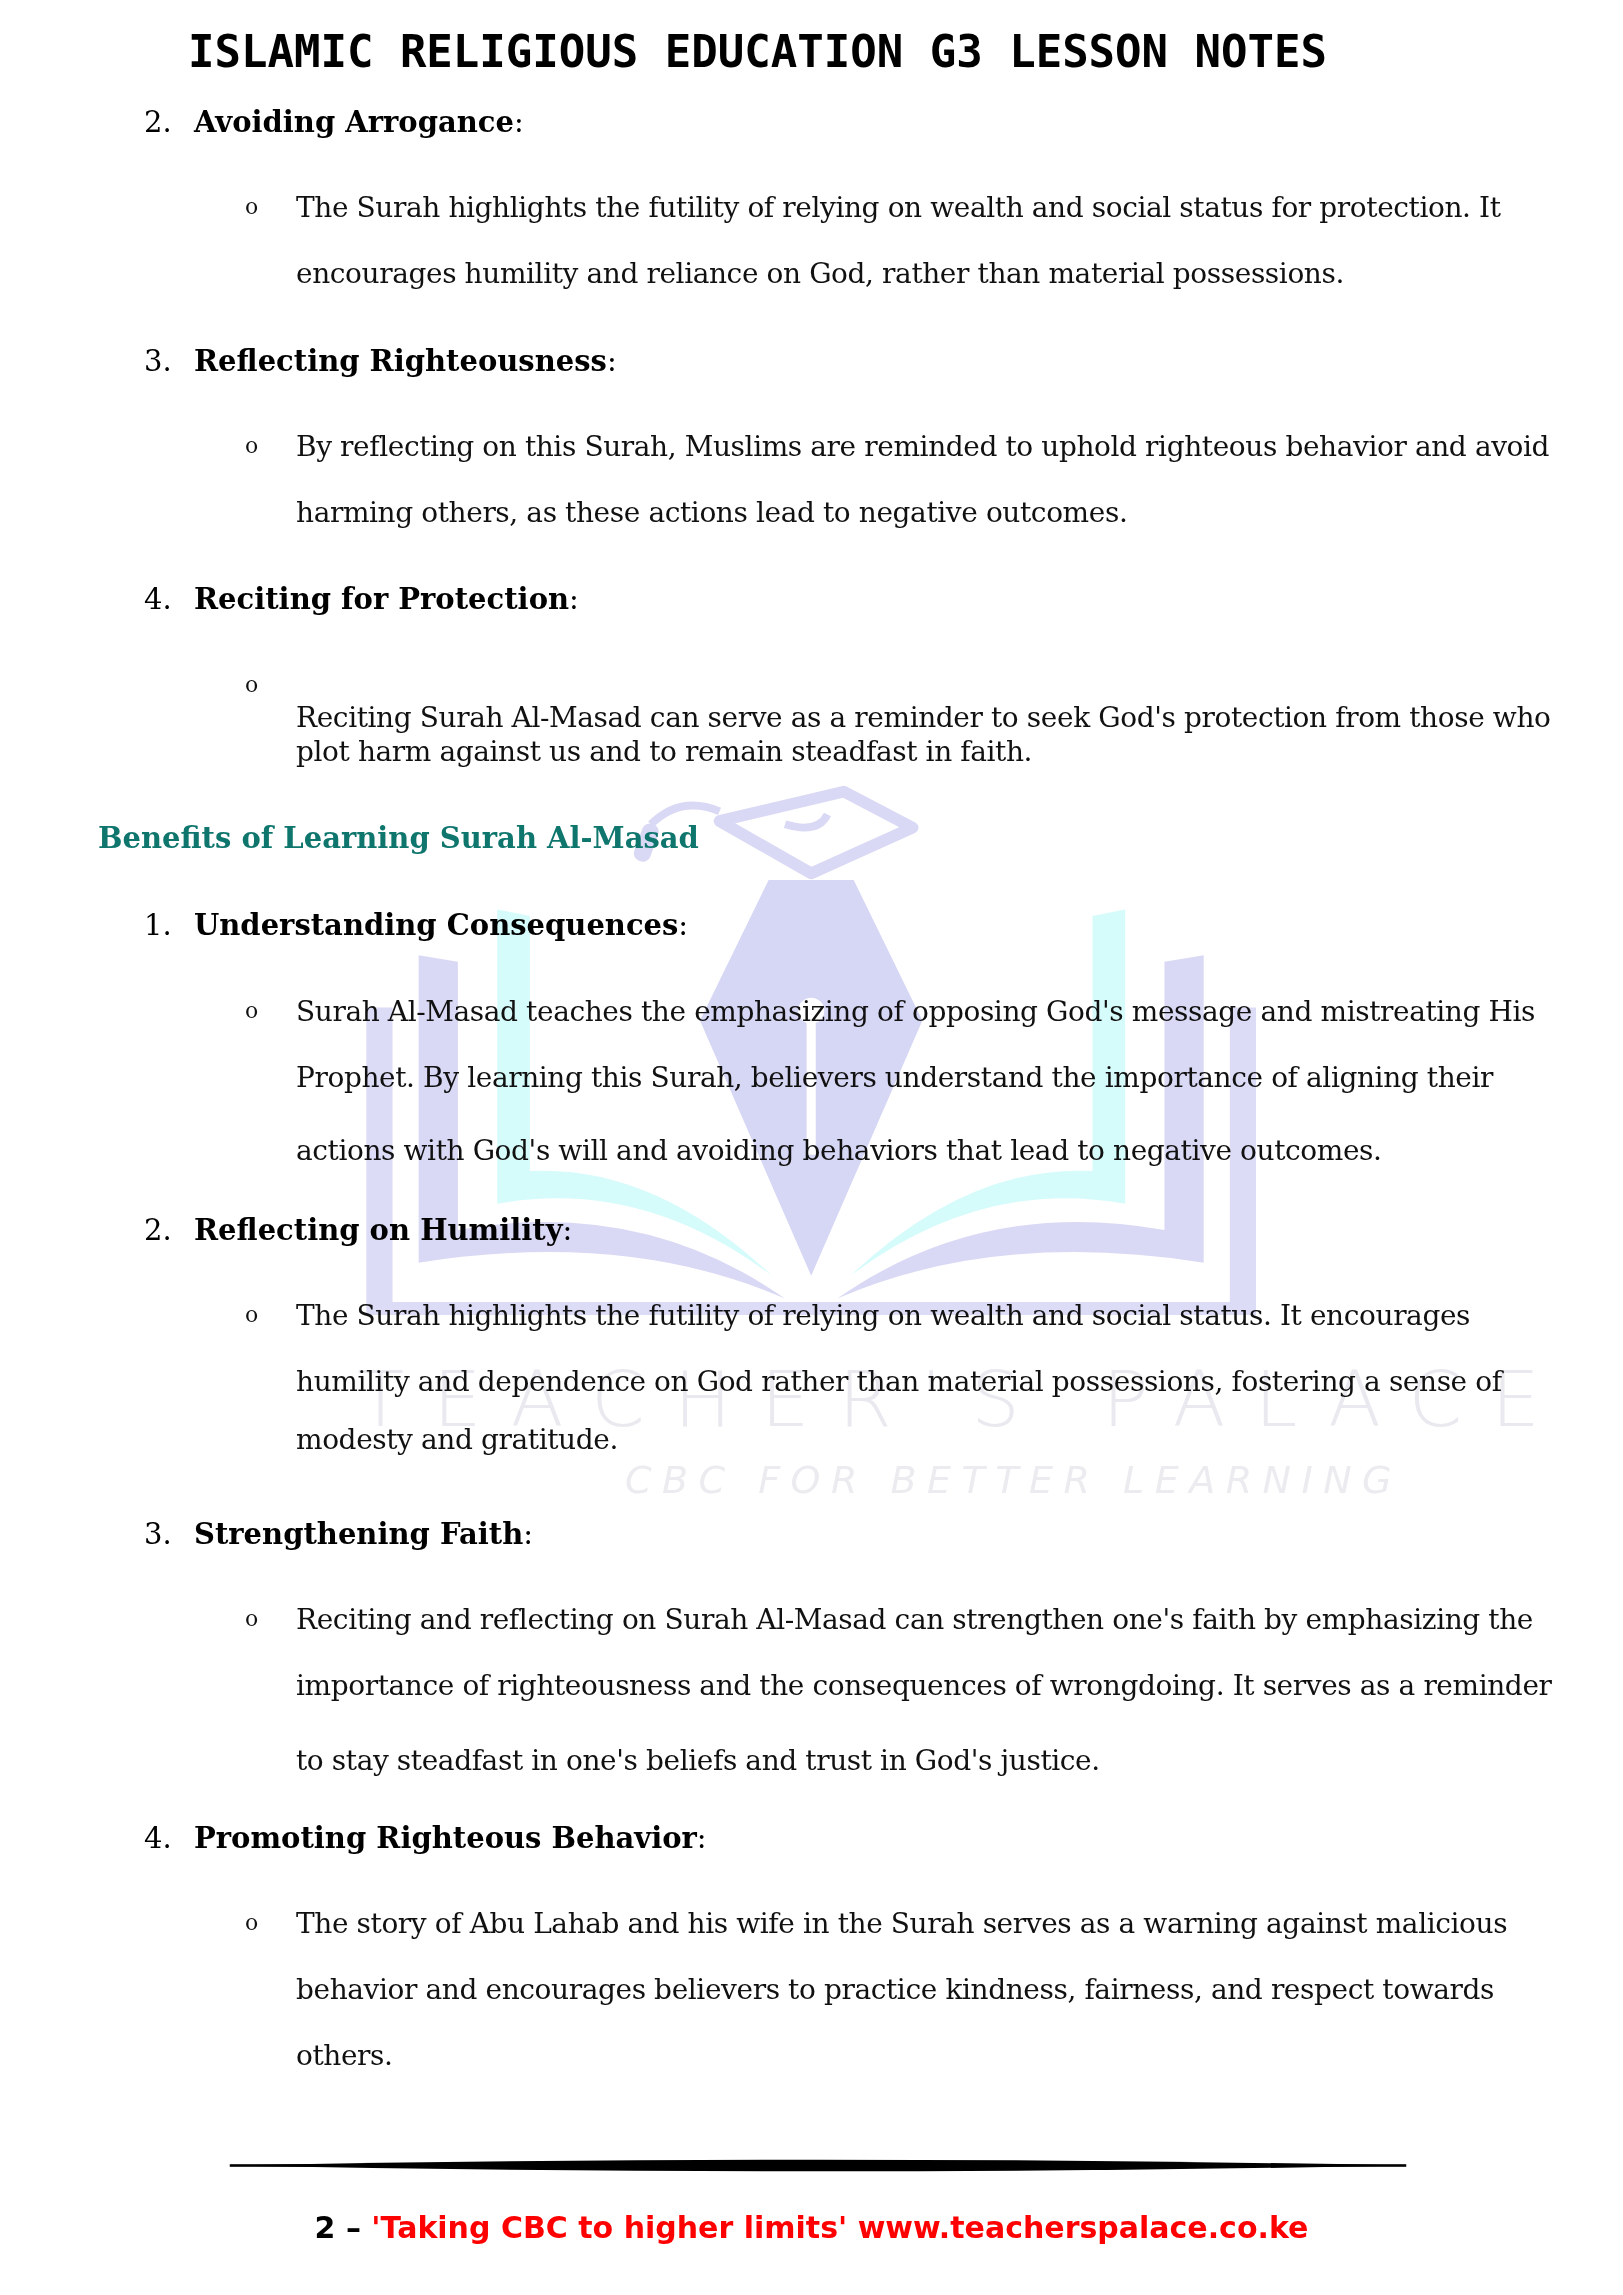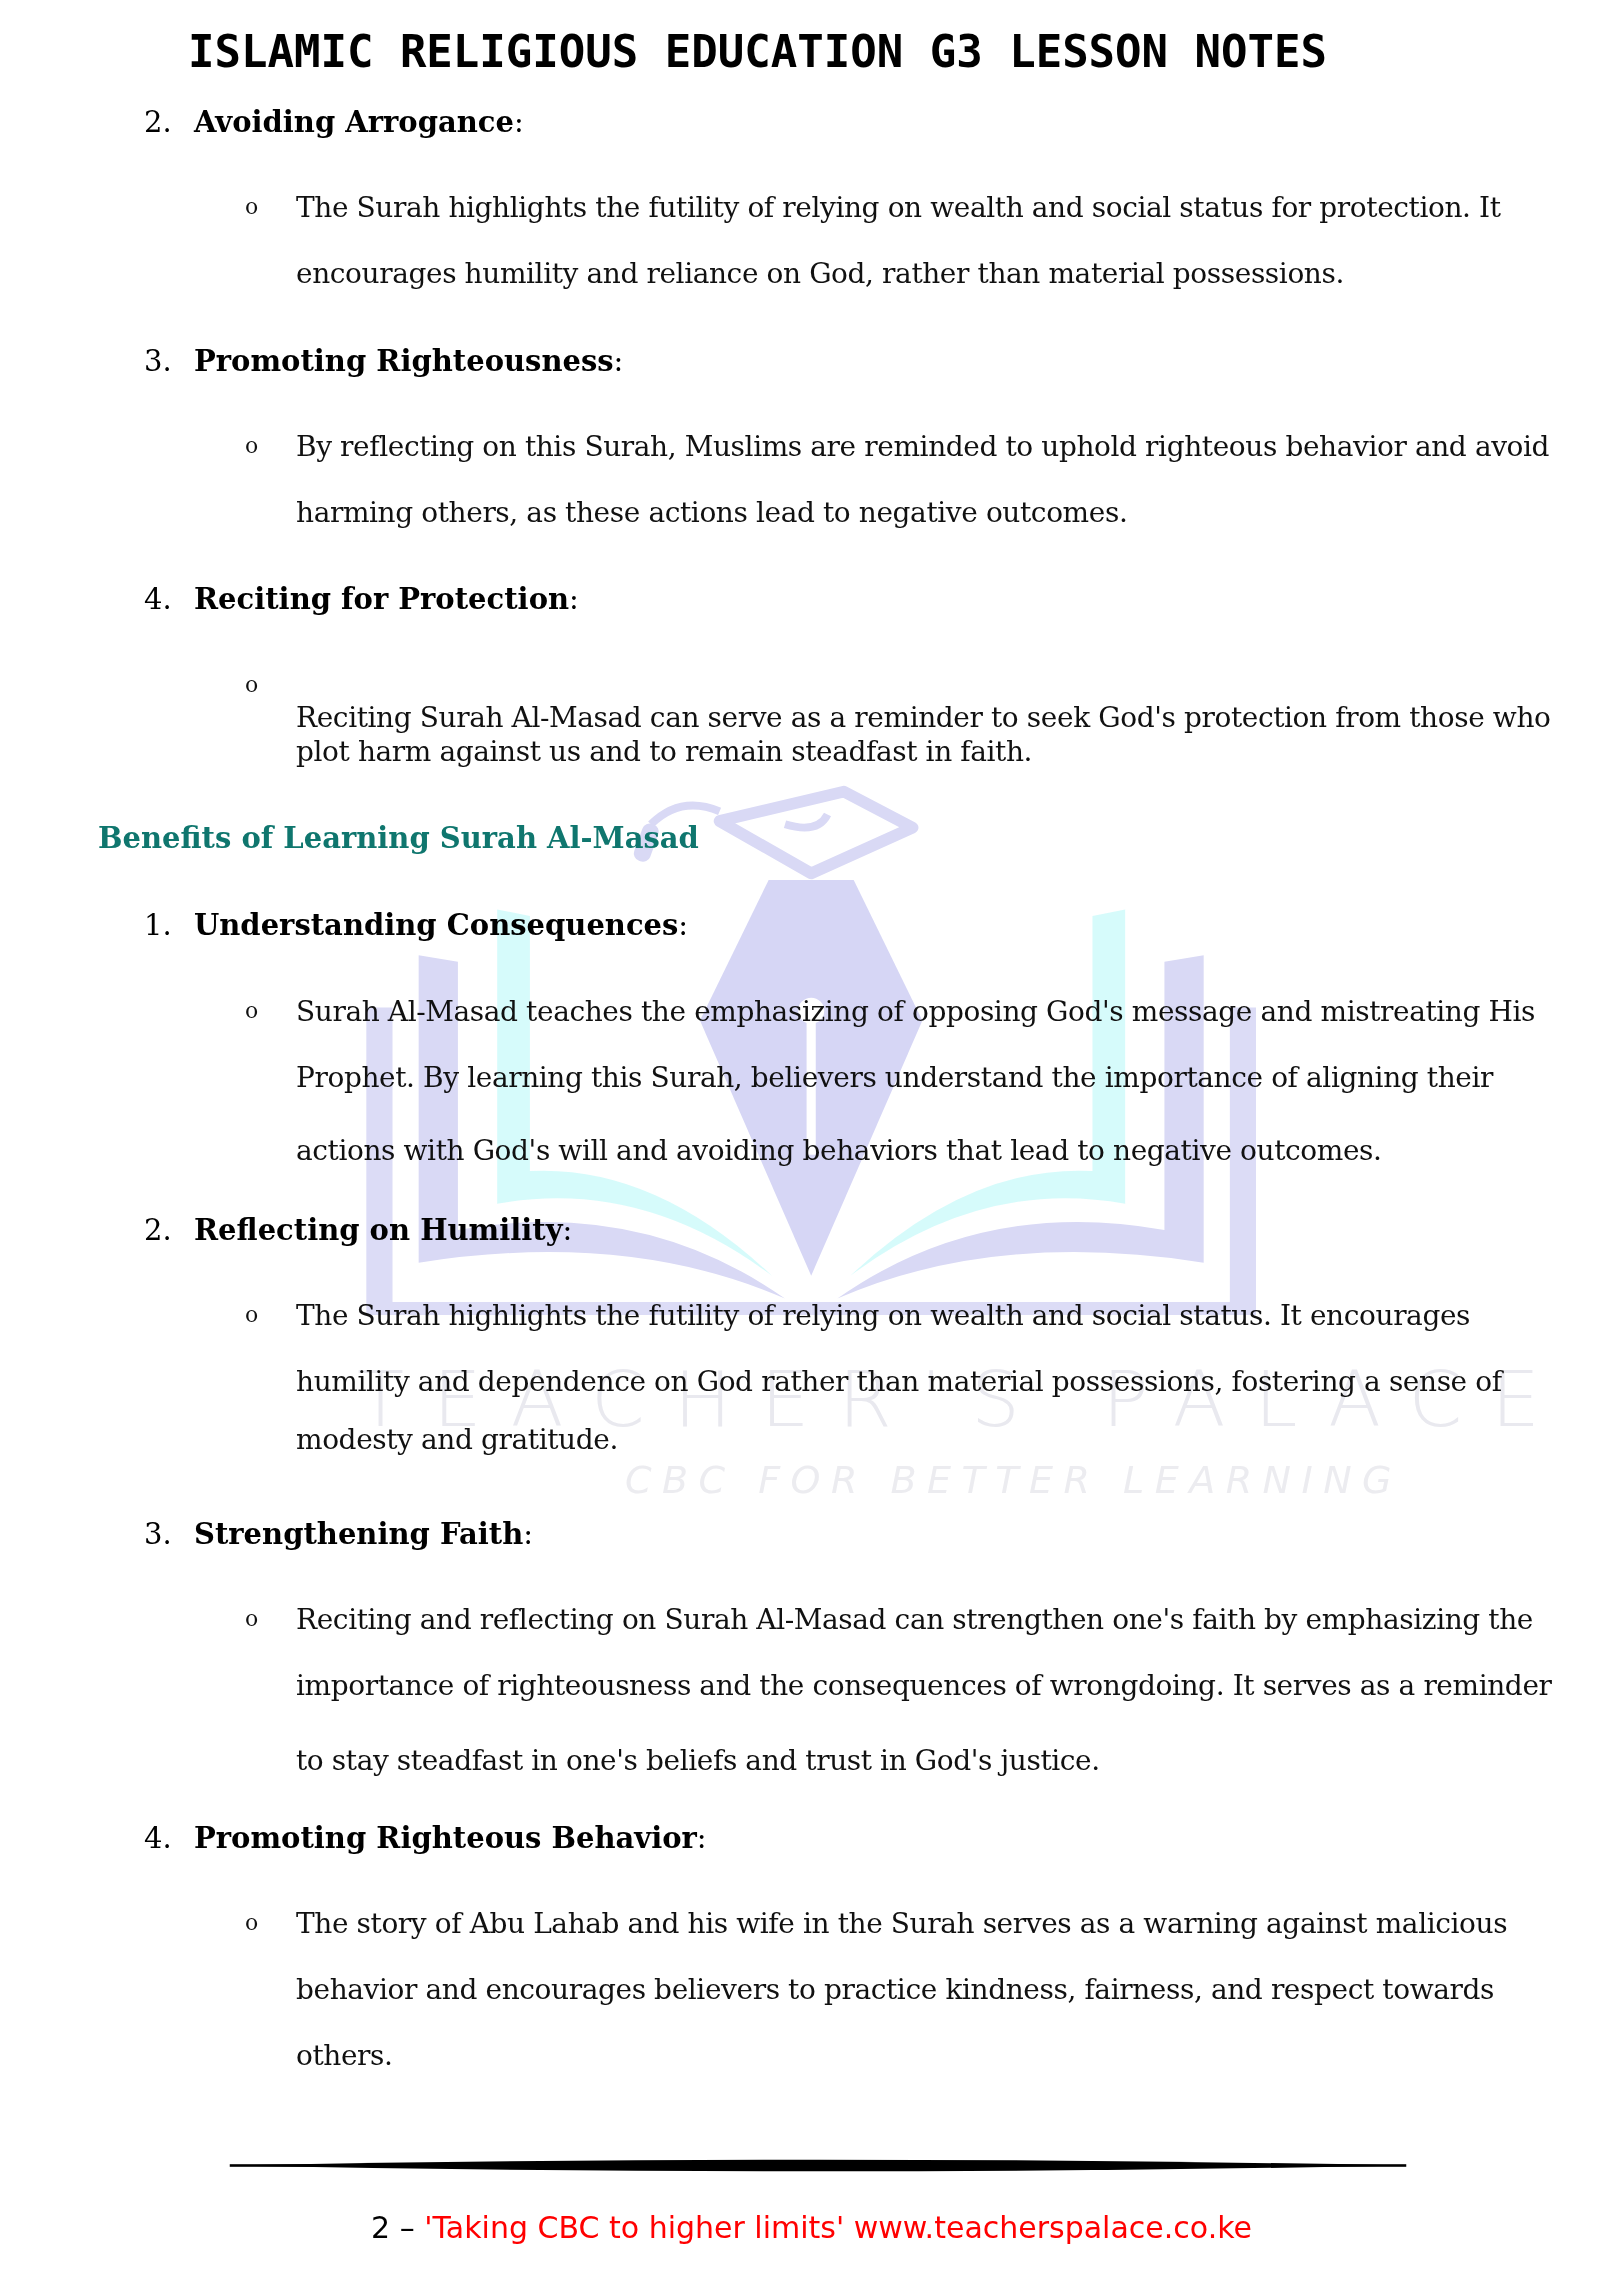--- a/index.html
+++ b/index.html
@@ -35,21 +35,21 @@
   }
 
   .bullet { position: absolute; font-family: "DejaVu Serif", serif; font-size: 25px; color: #111; }
   .bullet .mark { position: absolute; left: 245px; font-size: 22px; }
   .bullet .line { position: absolute; left: 296px; white-space: nowrap; font-size: 28px; letter-spacing: -0.4px; }
 
   
   .footer-rule { position: absolute; left: 226px; top: 2159px; width: 1184px; height: 13px; z-index: 2; }
   .footer-text {
     position: absolute; left: 0; top: 2210px; width: 1623px; text-align: center;
-    font-family: "DejaVu Sans", sans-serif; font-weight: normal; font-size: 30px; z-index: 2; white-space: nowrap;
+    font-family: "DejaVu Sans", sans-serif; font-weight: bold; font-size: 30px; z-index: 2; white-space: nowrap;
   }
   .footer-text .page-num { color: #000; }
   .footer-text .tagline { color: #ff0000; }
 </style>
 </head>
 <body>
 
 <div class="page">
 
   <div class="watermark">
@@ -86,21 +86,21 @@
       <span class="label"><span>Avoiding Arrogance</span><span class="colon">:</span></span>
     </div>
     <div class="bullet" style="top:191px;">
       <span class="mark" style="top:2.6px;">o</span>
       <span class="line" style="top:0;">The Surah highlights the futility of relying on wealth and social status for protection. It</span>
       <span class="line" style="top:66px;">encourages humility and reliance on God, rather than material possessions.</span>
     </div>
 
     <div class="heading" style="left:144px; top:344px;">
       <span class="num">3.</span>
-      <span class="label"><span>Promoting Righteousness</span><span class="colon">:</span></span>
+      <span class="label"><span>Reflecting Righteousness</span><span class="colon">:</span></span>
     </div>
     <div class="bullet" style="top:430px;">
       <span class="mark" style="top:2.6px;">o</span>
       <span class="line" style="top:0;">By reflecting on this Surah, Muslims are reminded to uphold righteous behavior and avoid</span>
       <span class="line" style="top:66px;">harming others, as these actions lead to negative outcomes.</span>
     </div>
 
     <div class="heading" style="left:144px; top:582px;">
       <span class="num">4.</span>
       <span class="label"><span>Reciting for Protection</span><span class="colon">:</span></span>

